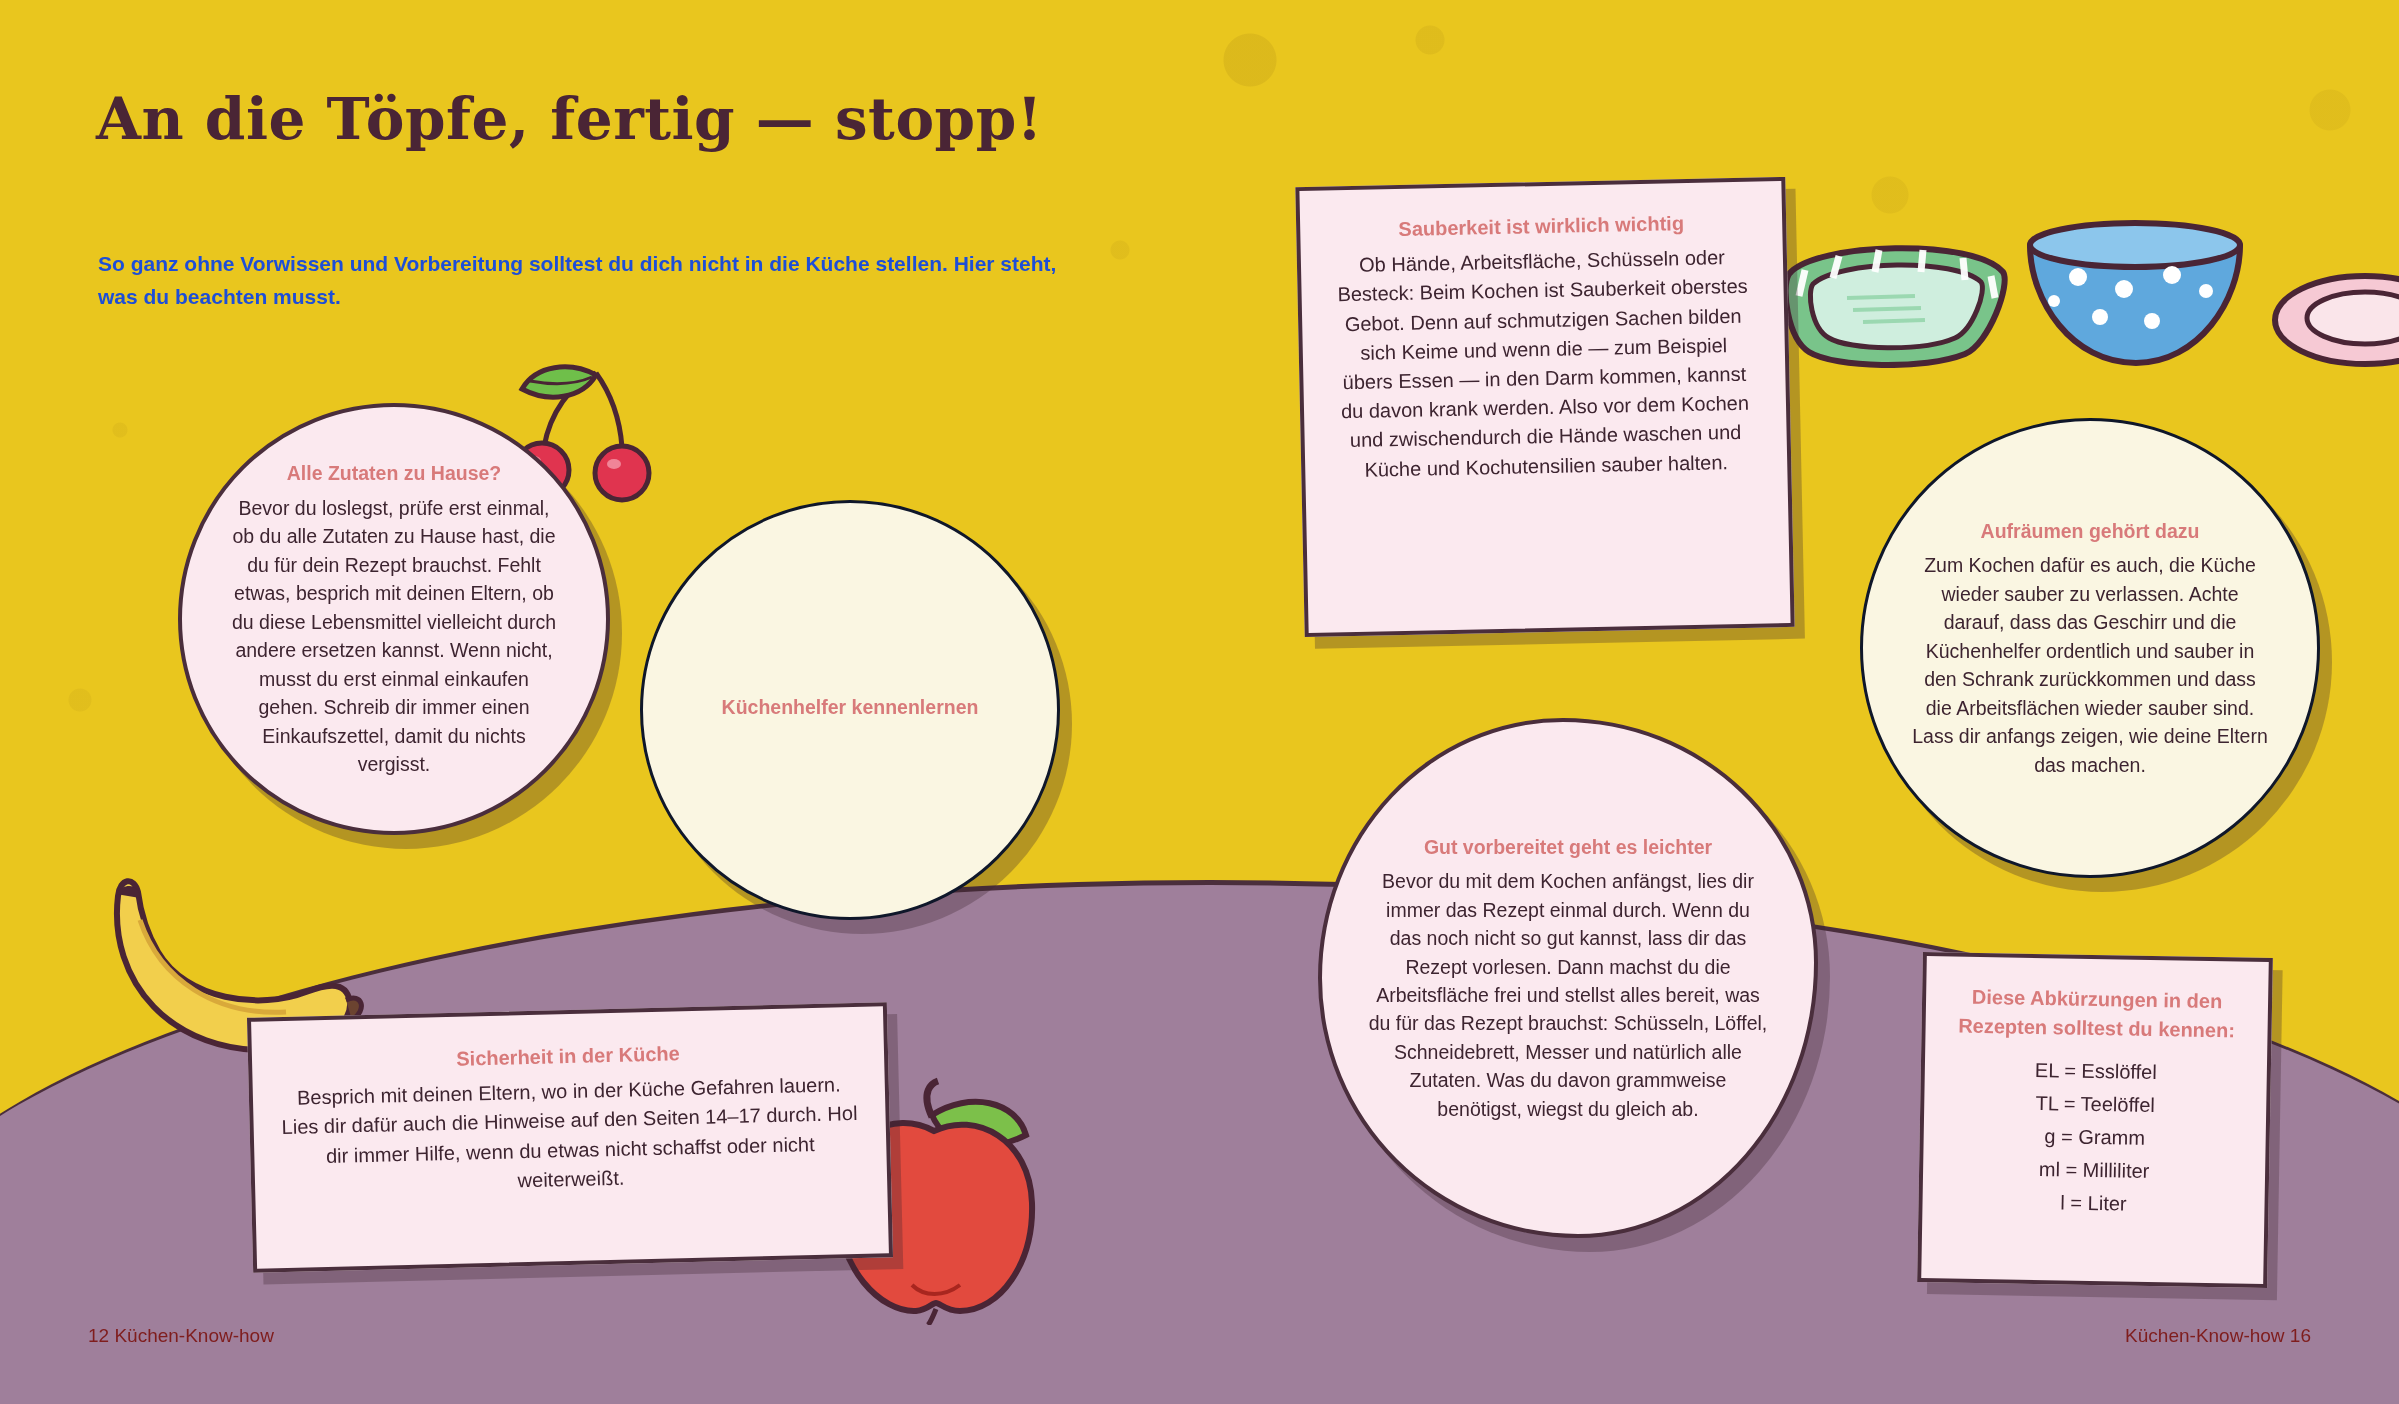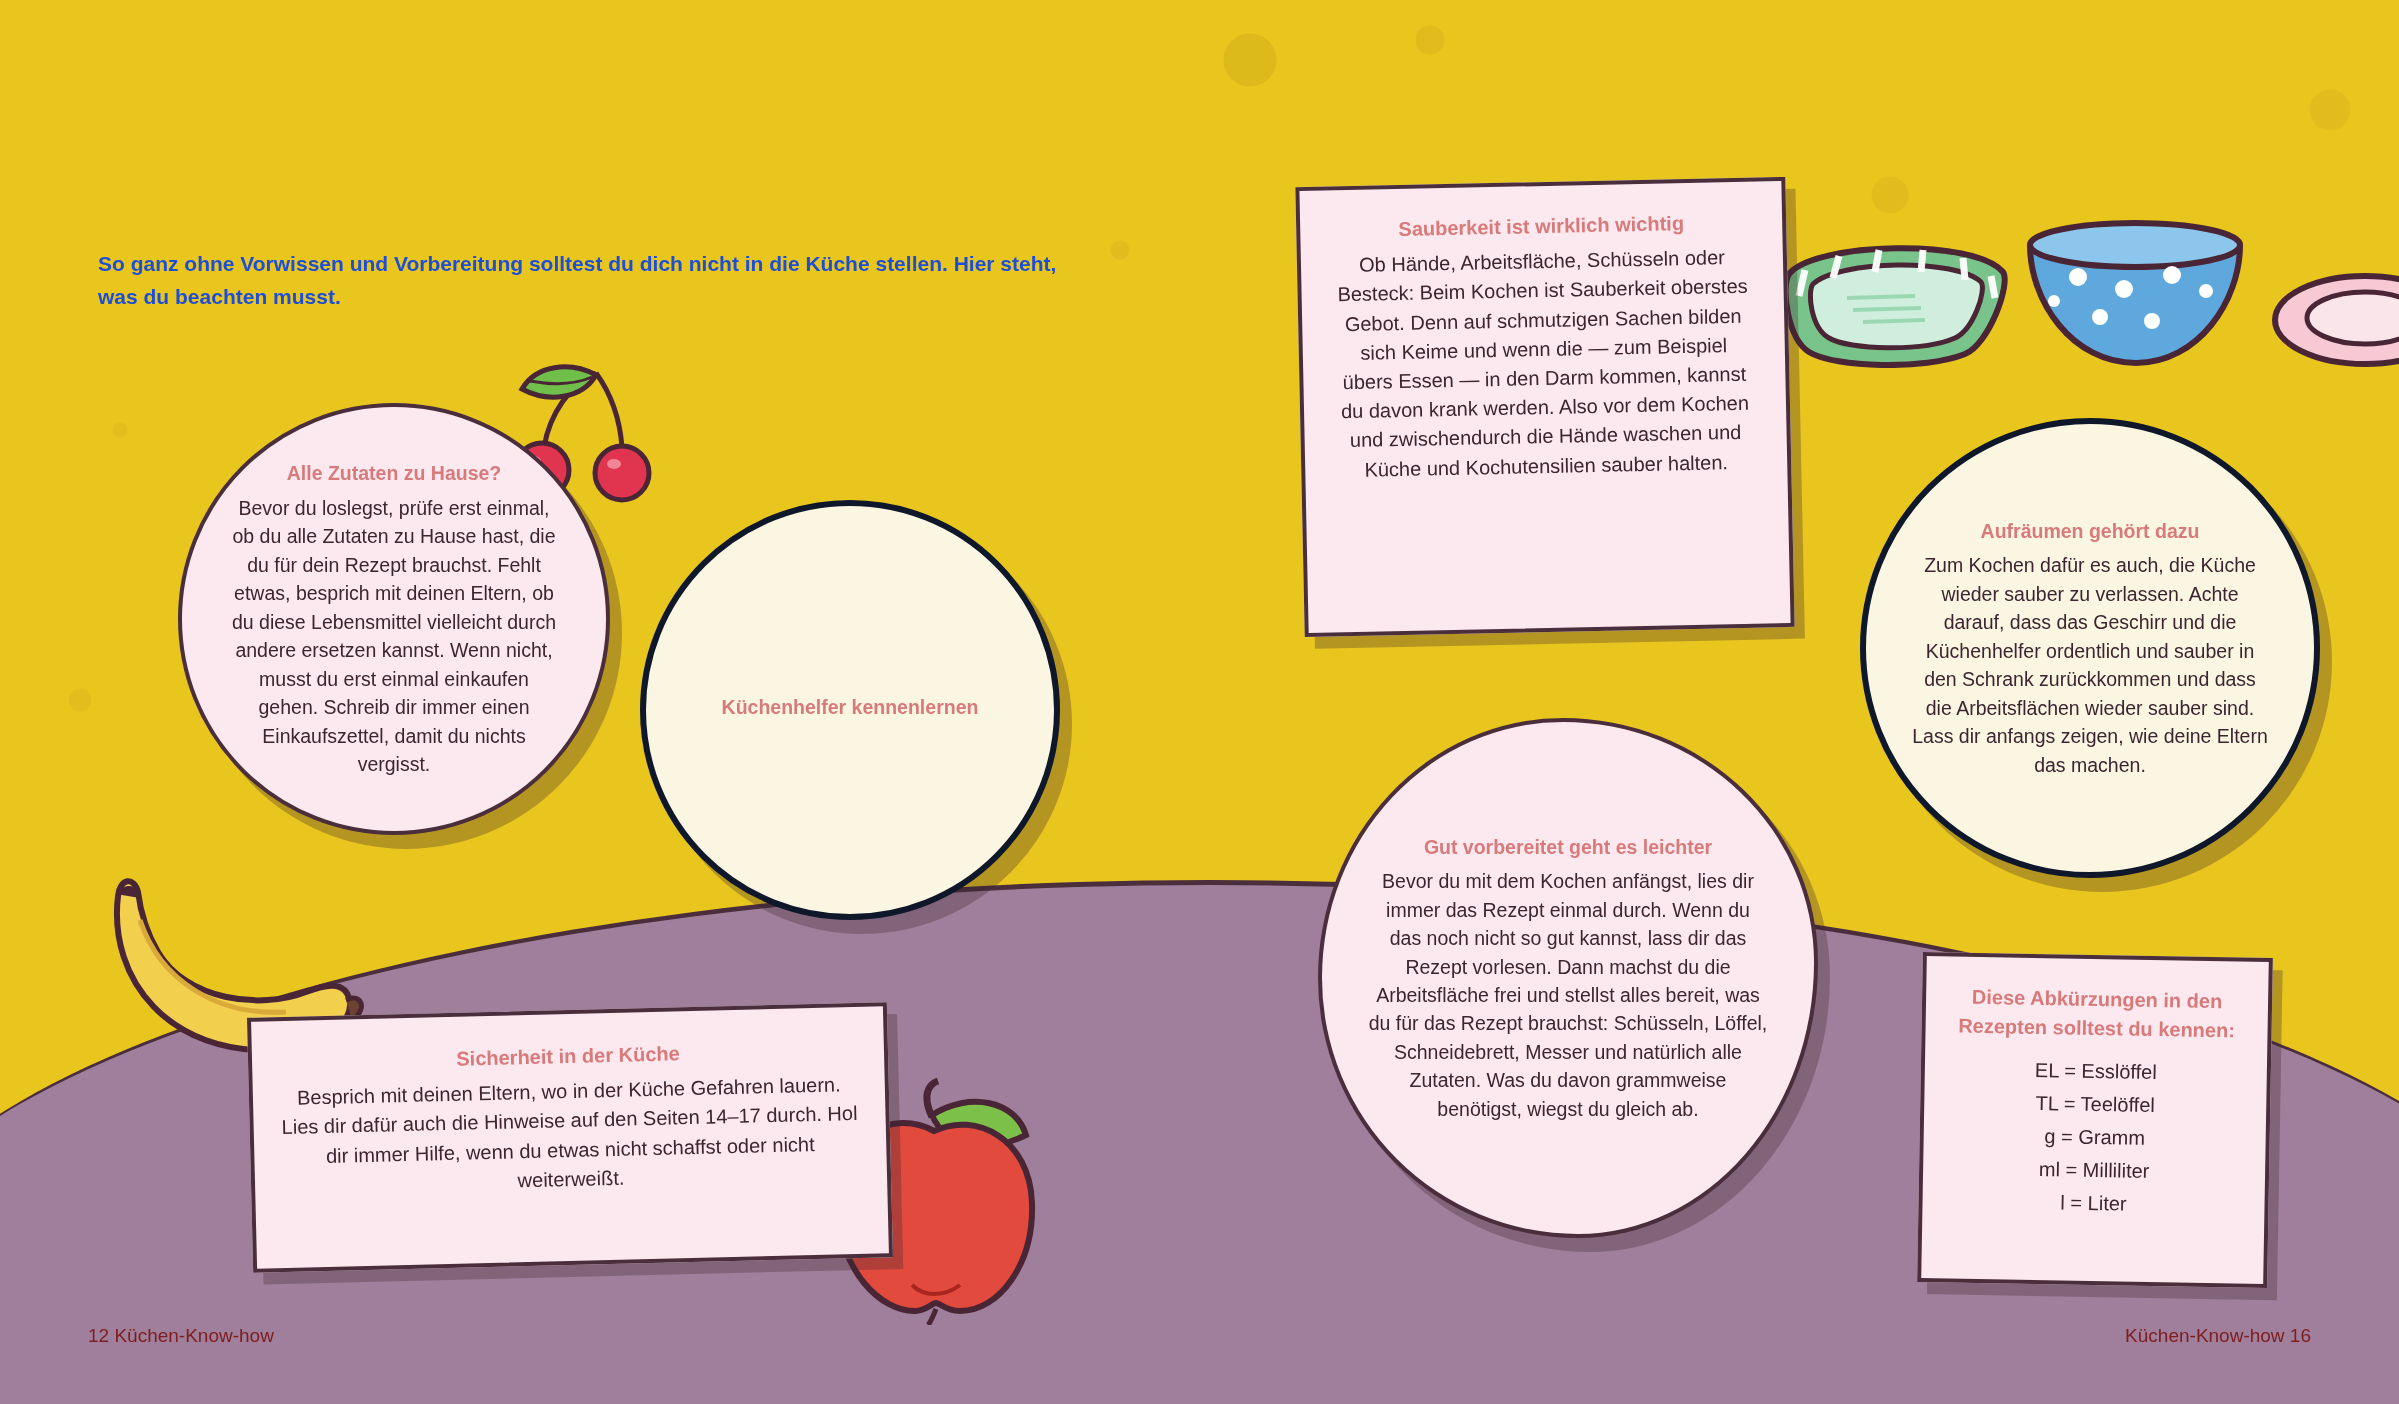--- a/index.html
+++ b/index.html
@@ -66,21 +66,21 @@
     background: #fbe9ef;
     border: 4px solid #4a2e3c;
     border-radius: 50%;
     display: flex;
     align-items: center;
     justify-content: center;
     box-shadow: 12px 14px 0 rgba(60,35,48,.30);
   }
   .scallop {
     background: #faf6e2;
-    border: 6px solid #0f172a;
+    border: 3px solid #0f172a;
     border-radius: 50%;
     display: flex;
     align-items: center;
     justify-content: center;
     box-shadow: 12px 14px 0 rgba(60,35,48,.30);
   }
   .scallop::before {
     content: "";
     position: absolute;
     inset: -13px;
@@ -178,20 +178,21 @@
   #plate-pink { left: 2270px; top: 262px; width: 190px; height: 110px; }
 </style>
 </head>
 <body>
 
 <div id="page">
 
   <div class="bg-yellow"></div>
   <div class="bg-table"></div>
 
+  <div id="headline">An die Töpfe, fertig — stopp!</div>
   <div id="intro">So ganz ohne Vorwissen und Vorbereitung solltest du dich nicht in die Küche stellen. Hier steht, was du beachten musst.</div>
 
   <svg class="illu" id="cherries" viewBox="0 0 180 160">
     <path d="M96 18 C70 30 50 58 44 92" stroke="#4a2535" stroke-width="5" fill="none"></path>
     <path d="M96 18 C112 40 120 66 122 92" stroke="#4a2535" stroke-width="5" fill="none"></path>
     <path d="M96 20 C70 6 36 10 22 34 C48 48 82 44 96 20 Z" fill="#6fbf4a" stroke="#4a2535" stroke-width="5"></path>
     <path d="M30 26 C52 30 74 30 92 22" stroke="#4a2535" stroke-width="3" fill="none"></path>
     <circle cx="42" cy="115" r="27" fill="#e0344f" stroke="#4a2535" stroke-width="5"></circle>
     <circle cx="122" cy="118" r="27" fill="#e0344f" stroke="#4a2535" stroke-width="5"></circle>
     <ellipse cx="34" cy="106" rx="7" ry="5" fill="#f28ea0" opacity=".9"></ellipse>

